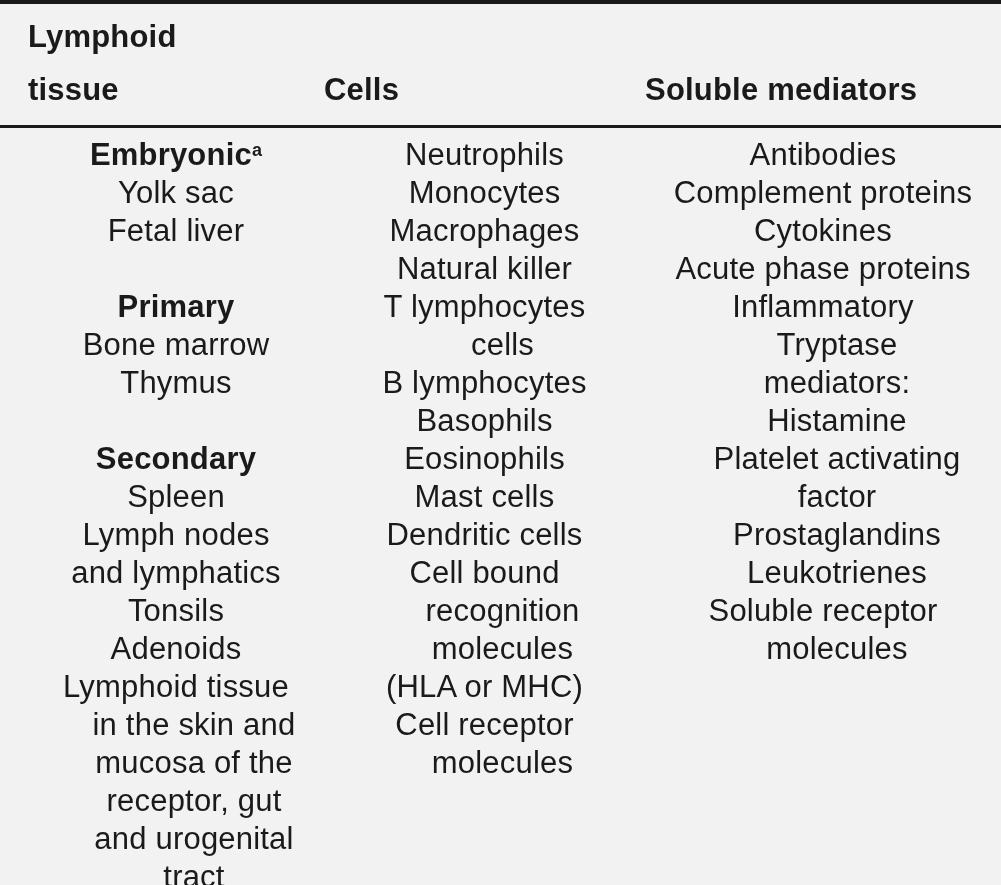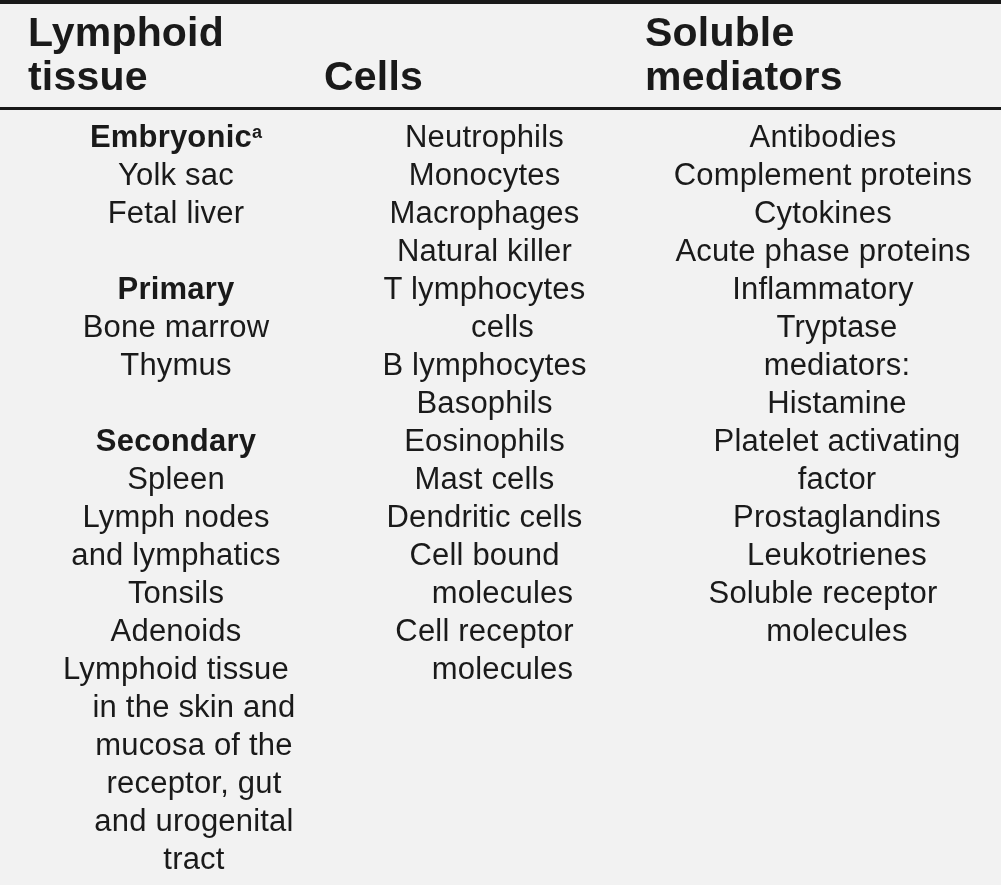--- a/index.html
+++ b/index.html
@@ -22,22 +22,22 @@
     display: grid;
     grid-template-columns: 296px 321px 356px;
     padding-left: 28px;
   }
   .header-row {
     align-items: end;
     padding-top: 6px;
     padding-bottom: 9px;
   }
   .header-cell {
-    font-size: 41px;
-    line-height: 44px;
+    font-size: 31px;
+    line-height: 53px;
     font-weight: 700;
     letter-spacing: 0.2px;
     white-space: pre-line;
   }
   .header-rule {
     width: 100%;
     height: 3px;
     background: #191919;
   }
   .body-row {
@@ -139,23 +139,25 @@
         <div class="line"><span>Basophils</span></div>
 
         <div class="line"><span>Eosinophils</span></div>
 
         <div class="line"><span>Mast cells</span></div>
 
         <div class="line"><span>Dendritic cells</span></div>
 
         <div class="line"><span>Cell bound</span></div>
 
+        <div class="line indent"><span>recognition</span></div>
 
         <div class="line indent"><span>molecules</span></div>
 
+        <div class="line"><span>(HLA or MHC)</span></div>
 
         <div class="line"><span>Cell receptor</span></div>
 
         <div class="line indent"><span>molecules</span></div>
       </div>
 
     <div class="col col-3">
 
         <div class="line"><span>Antibodies</span></div>
 

